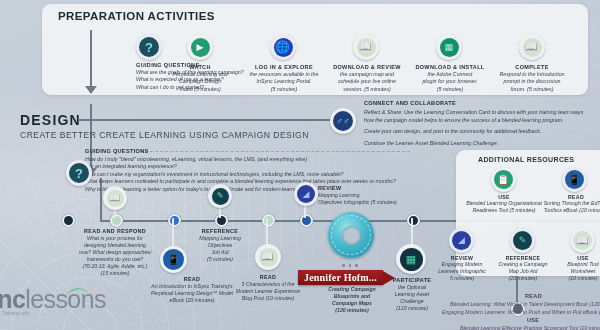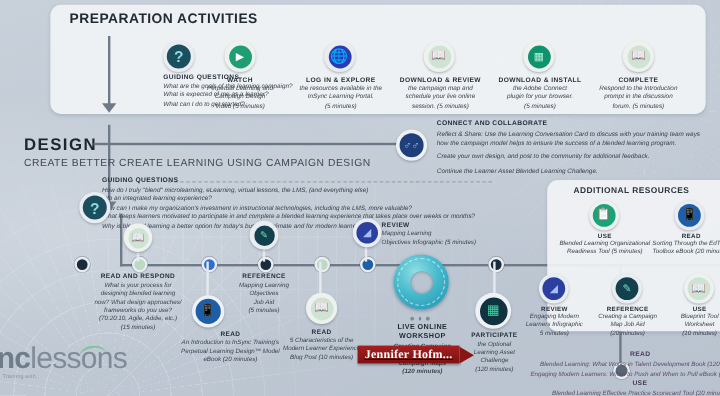--- a/index.html
+++ b/index.html
@@ -86,22 +86,22 @@
     display:flex;align-items:center;justify-content:center;
     box-shadow:0 1px 3px rgba(30,60,80,.45);}
   #workshop-badge .hole{width:19px;height:19px;border-radius:50%;
     background:#b9c6d2;box-shadow:inset 0 0 3px rgba(30,60,80,.5);}
   #workshop-badge .ring-txt{position:absolute;inset:3px;border-radius:50%;
     border:1px dashed rgba(255,255,255,.55);}
   .dots3{position:absolute;display:flex;gap:4px;}
   .dots3 i{width:2.5px;height:2.5px;border-radius:50%;background:#7d8a98;display:block;}
 
   
-  #name-banner{position:absolute;left:298px;top:288px;height:15px;display:flex;align-items:center;
-    z-index:40;text-decoration:underline;}
+  #name-banner{position:absolute;left:298px;top:270px;height:15px;display:flex;align-items:center;
+    z-index:40;}
   #name-banner .bar{background:linear-gradient(180deg,#a51f1f,#7d1212);height:15px;
     display:flex;align-items:center;padding:0 6px;box-shadow:0 1px 2px rgba(0,0,0,.35);}
   #name-banner .bar span{color:#fff;font-family:"Liberation Serif",serif;font-weight:bold;
     font-size:10px;white-space:nowrap;letter-spacing:.2px;}
   #name-banner .tip{width:0;height:0;border-top:7.5px solid transparent;
     border-bottom:7.5px solid transparent;border-left:12px solid #8a1515;}
 
   
   .rcap{position:absolute;text-align:center;}
   .rcap .hd{font-weight:bold;font-size:5.2px;letter-spacing:.3px;color:#1f2a34;display:block;}

